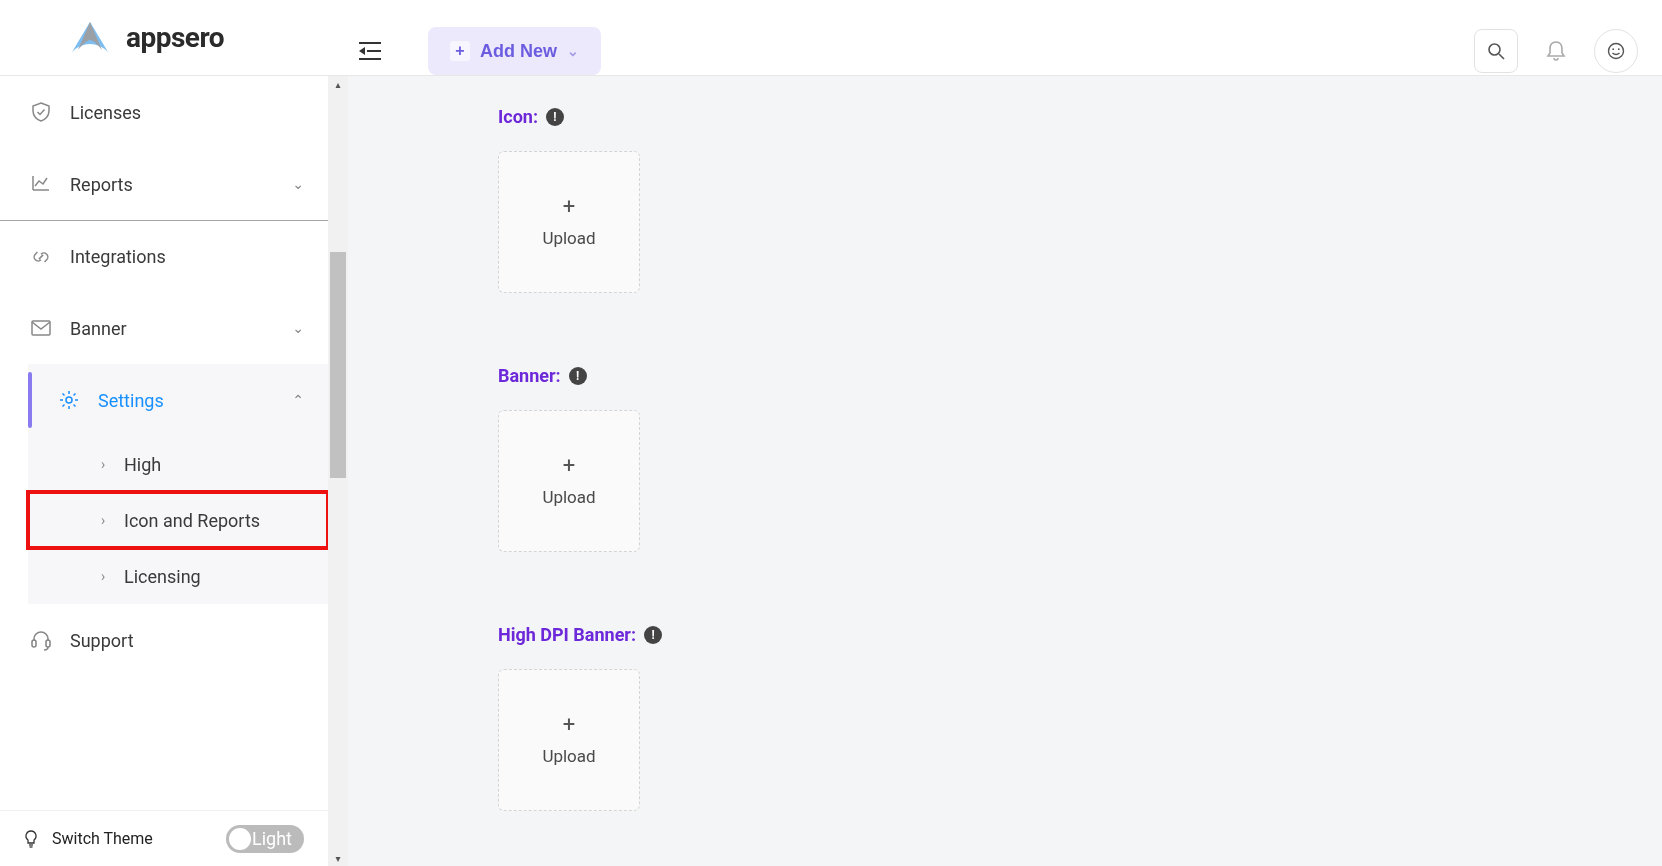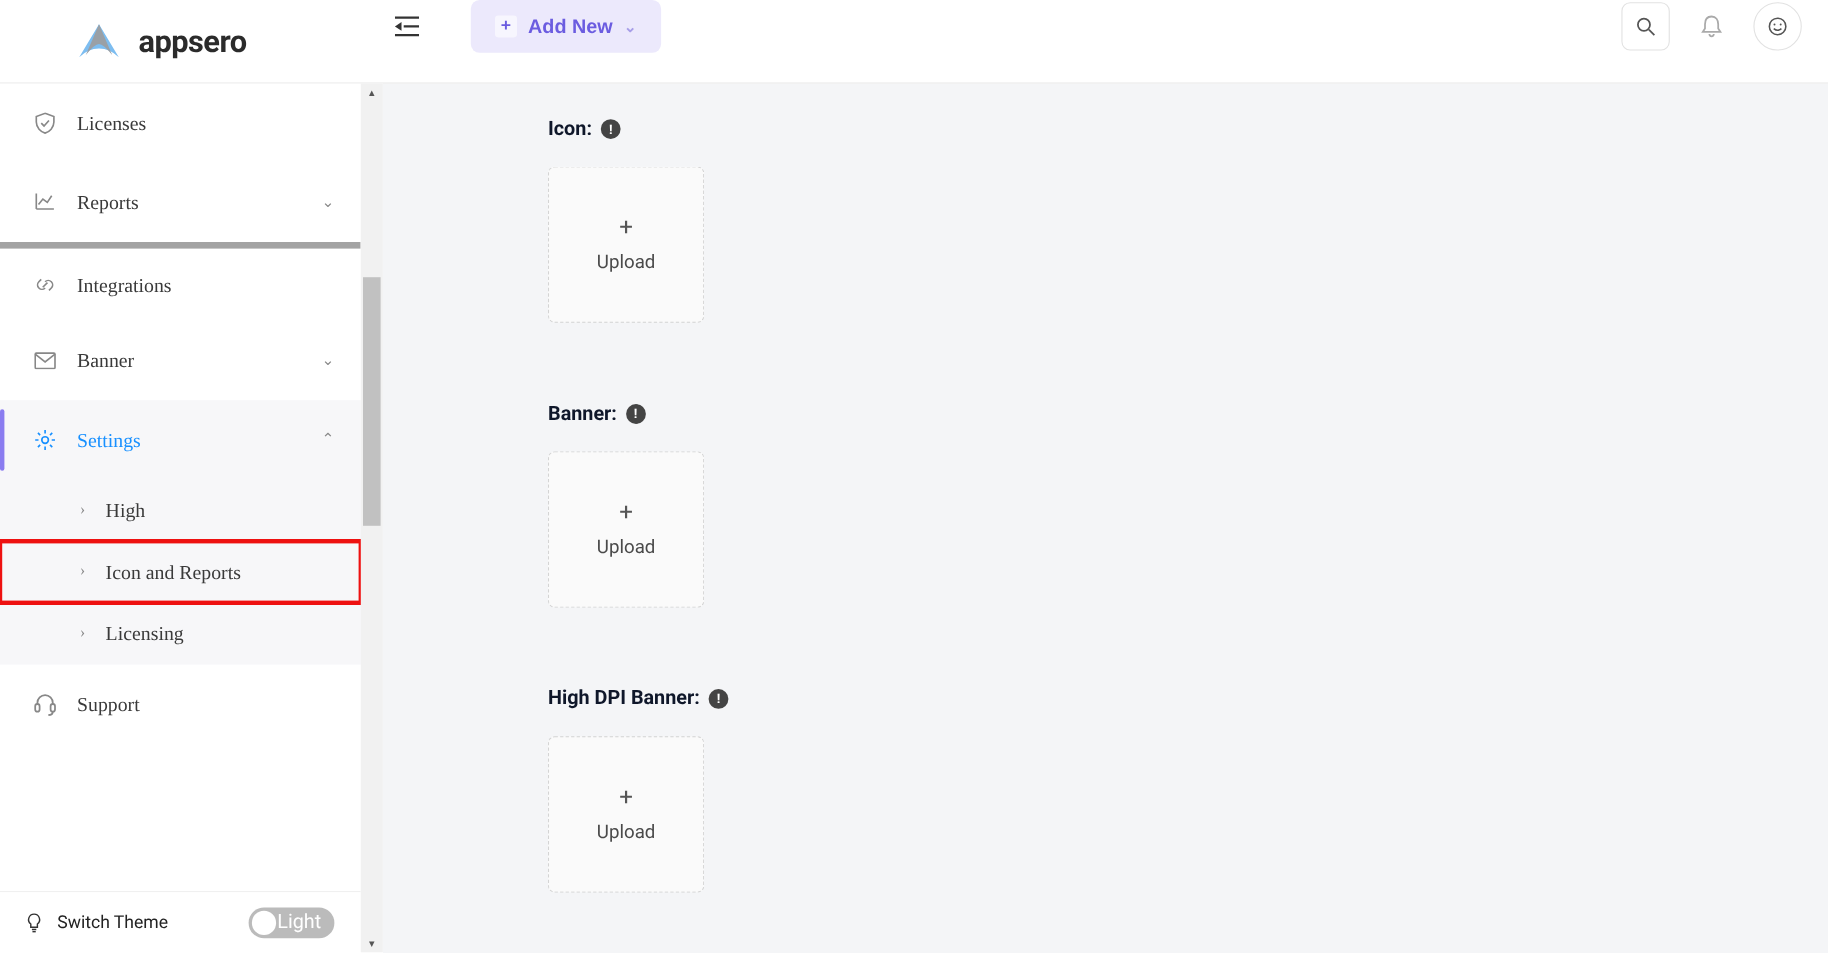--- a/index.html
+++ b/index.html
@@ -2,21 +2,21 @@
 <html><head>
 <meta charset="utf-8">
 <style>
   * { box-sizing: border-box; margin: 0; padding: 0; }
   html, body { height: 100%; font-family: -apple-system, BlinkMacSystemFont, "Segoe UI", Roboto, "Helvetica Neue", Arial, sans-serif; font-size: 16px; color: #222; }
   body { display: flex; flex-direction: column; overflow: hidden; }
 
   
   .header {
     display: flex;
-    align-items: flex-start;
+    align-items: flex-end;
     height: 76px;
     border-bottom: 1px solid #e8e8e8;
     background: #fff;
     flex-shrink: 0;
   }
   .logo-area {
     width: 328px;
     display: flex;
     align-items: center;
     padding-left: 66px;
@@ -154,21 +154,21 @@
   .sidebar-scroll .thumb {
     position: absolute;
     left: 2px;
     right: 2px;
     top: 176px;
     height: 226px;
     background: #c1c1c1;
     border-radius: 0px;
   }
 
-  .nav-list { flex: 1; overflow: hidden; font-family: Liberation Serif, serif; }
+  .nav-list { flex: 1; overflow: hidden; }
   .nav-item {
     display: flex;
     align-items: center;
     height: 72px;
     padding: 0 24px 0 30px;
     gap: 18px;
     cursor: pointer;
     color: #3a3a3a;
     font-size: 18px;
     position: relative;
@@ -180,24 +180,25 @@
     align-items: center;
     justify-content: center;
     color: #777;
     flex-shrink: 0;
   }
   .nav-item .chev {
     margin-left: auto;
     font-size: 14px;
     color: #888;
   }
-  .nav-item.divider-above { border-top: 6px solid #a3a3a3; }
+  .nav-item.divider-above { border-top: 1px solid #a3a3a3; }
 
   .nav-section-active {
     background: #f7f7f9;
+    margin-left: 28px;
   }
   .nav-item.active-parent {
     background: #f7f7f9;
     color: #1890ff;
   }
   .nav-item.active-parent .nav-icn { color: #1890ff; }
   .nav-item.active-parent::before {
     content: "";
     position: absolute;
     left: 0;
@@ -288,21 +289,21 @@
   }
   .field-label-row {
     display: flex;
     align-items: center;
     gap: 8px;
     margin-bottom: 24px;
   }
   .field-label {
     font-size: 18px;
     font-weight: 700;
-    color: #0f172a;
+    color: #6d28d9;
   }
   .info-badge {
     width: 18px;
     height: 18px;
     border-radius: 50%;
     background: #444;
     color: #fff;
     display: inline-flex;
     align-items: center;
     justify-content: center;

